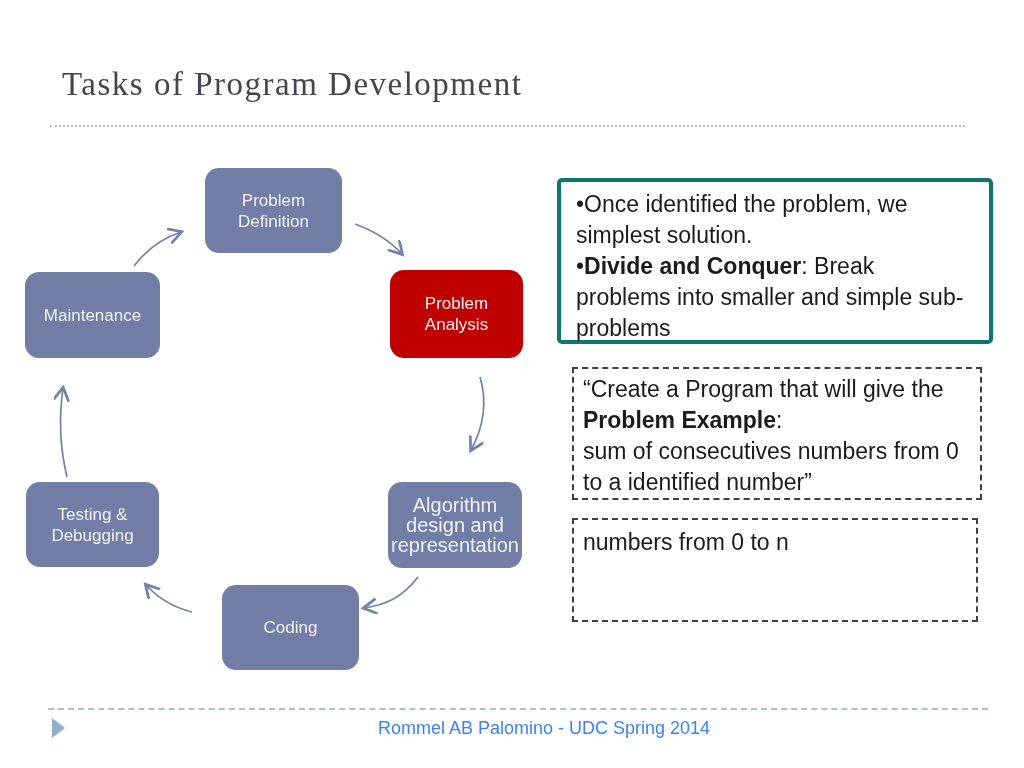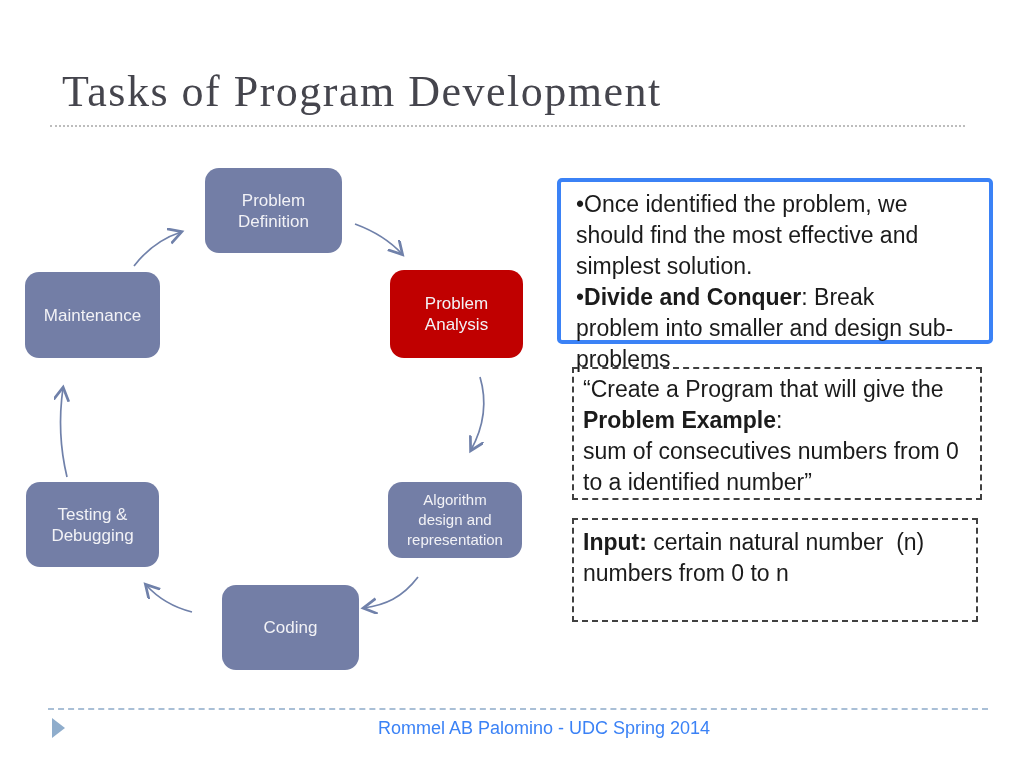--- a/index.html
+++ b/index.html
@@ -3,21 +3,21 @@
 <meta charset="utf-8">
 <style>
   html,body{margin:0;padding:0;background:#ffffff;}
   #slide{
     position:relative;width:1024px;height:768px;background:#ffffff;overflow:hidden;
     font-family:"Liberation Sans",sans-serif;
   }
   
   #title{
     position:absolute;left:62px;top:66px;
-    font-family:"Liberation Serif",serif;font-size:44px;font-weight:400;
+    font-family:"Liberation Serif",serif;font-size:33px;font-weight:400;
     color:#45454D;letter-spacing:1.5px;white-space:nowrap;
   }
   #title-rule{
     position:absolute;left:50px;top:125px;width:915px;height:0;
     border-top:2px dotted #BDBDBD;
   }
   
   .node{
     position:absolute;border-radius:14px;display:flex;flex-direction:column;
     align-items:center;justify-content:center;color:#F2F2F6;
@@ -28,21 +28,21 @@
   #arrows{position:absolute;left:0;top:0;pointer-events:none;}
   
   .notebox{
     position:absolute;box-sizing:border-box;color:#1B1B1B;
     font-size:23px;line-height:31px;
   }
   .notebox .line{white-space:nowrap;}
   .notebox .seg{white-space:pre;}
   #solution-box{
     left:557px;top:178px;width:436px;height:166px;
-    border:4px solid #3b82f6;border-radius:5px;
+    border:4px solid #0f766e;border-radius:5px;
     padding:7px 6px 0 15px;overflow:visible;
   }
   #example-box{
     left:572px;top:367px;width:410px;height:133px;
     border:2px dashed #404040;
     padding:5px 6px 0 9px;
   }
   #io-box{
     left:572px;top:518px;width:406px;height:104px;
     border:2px dashed #404040;
@@ -76,21 +76,21 @@
   <div class="node blue" style="left:205px;top:168px;width:137px;height:85px">
     <div>Problem</div>
     <div>Definition</div>
   </div>
 
   <div class="node red" style="left:390px;top:270px;width:133px;height:88px">
     <div>Problem</div>
     <div>Analysis</div>
   </div>
 
-  <div class="node blue" style="left:388px;top:482px;width:134px;height:76px;font-size:15px;line-height:20px">
+  <div class="node blue" style="left:388px;top:482px;width:134px;height:86px;font-size:20px;line-height:20px">
     <div>Algorithm</div>
     <div>design and</div>
     <div>representation</div>
   </div>
 
   <div class="node blue" style="left:222px;top:585px;width:137px;height:85px">
     <div>Coding</div>
   </div>
 
   <div class="node blue" style="left:25px;top:272px;width:135px;height:86px">
@@ -113,36 +113,34 @@
       <path d="M 480,377 C 488,404 483,428 471,450" marker-end="url(#ah)"></path>
       <path d="M 418,577 C 402,598 385,605 364,608" marker-end="url(#ah)"></path>
       <path d="M 192,612 C 172,607 157,597 146,585" marker-end="url(#ah)"></path>
       <path d="M 67,477 C 60,448 59,416 63,388" marker-end="url(#ah)"></path>
       <path d="M 134,266 C 147,249 163,238 181,232" marker-end="url(#ah)"></path>
     </g>
   </svg>
 
   <div id="solution-box" class="notebox">
     <div class="line">•Once identified the problem, we</div>
-    <div class="line">should find the most effective and</div>
     <div class="line">simplest solution.</div>
     <div class="line"><span class="seg">•</span><b class="seg">Divide and Conquer</b><span class="seg">: Break</span></div>
-    <div class="line">problem into smaller and design sub-</div>
+    <div class="line">problems into smaller and simple sub-</div>
     <div class="line">problems</div>
   </div>
 
   <div id="example-box" class="notebox">
     <div class="line">“Create a Program that will give the</div>
     <div class="line"><b class="seg">Problem Example</b><span class="seg">:</span></div>
     <div class="line">sum of consecutives numbers from 0</div>
     <div class="line">to a identified number”</div>
   </div>
 
   <div id="io-box" class="notebox">
-    <div class="line"><b class="seg">Input:</b><span class="seg"> certain natural number  (n)</span></div>
     <div class="line">numbers from 0 to n</div>
   </div>
 
   <div id="footer-rule"></div>
   <div id="footer-triangle"></div>
   <div id="footer-text">Rommel AB Palomino - UDC Spring 2014</div>
 
 </div>
 
 </body></html>

